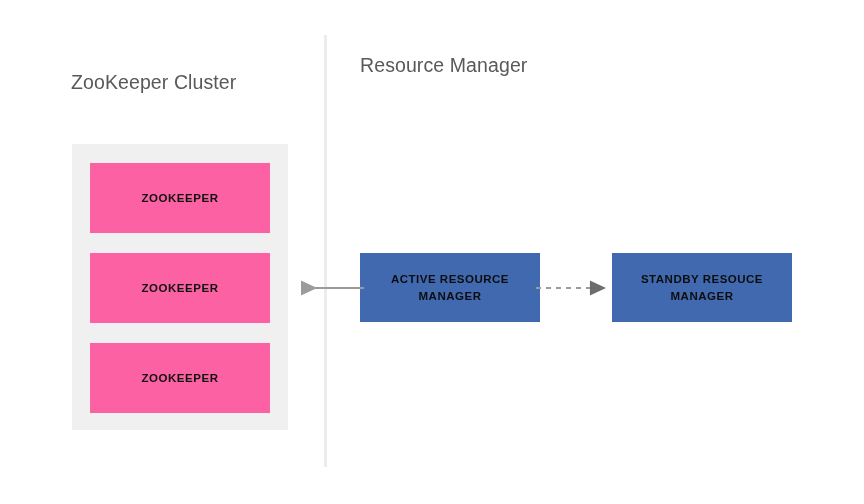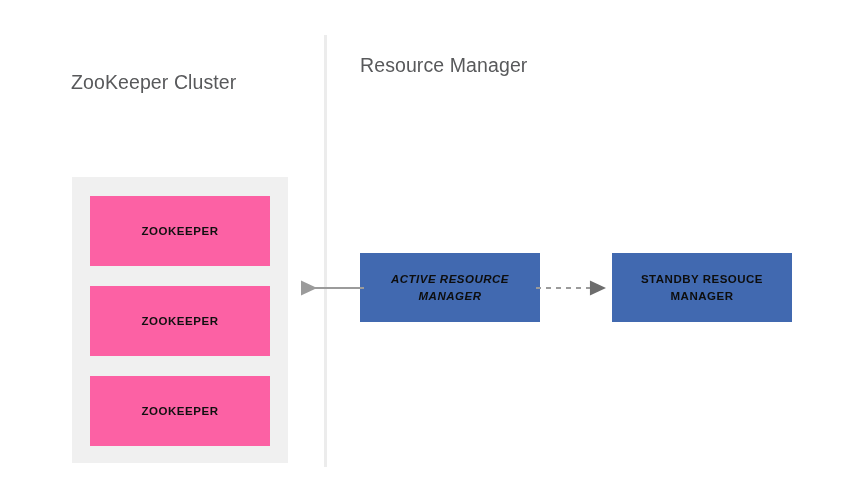--- a/index.html
+++ b/index.html
@@ -44,21 +44,20 @@
   #title-rm { left: 360px; top: 56px; }
 
   
   .zk-group {
     position: absolute;
     left: 72px;
     top: 144px;
     width: 216px;
     height: 286px;
     background: #f0f0f0;
-    margin-top: 33px;
   }
   .zk-box {
     position: absolute;
     left: 18px;
     width: 180px;
     height: 70px;
     background: #fc61a4;
     display: flex;
     align-items: center;
     justify-content: center;
@@ -79,21 +78,21 @@
   .rm-box {
     position: absolute;
     top: 253px;
     width: 180px;
     height: 69px;
     background: #4169b0;
     display: flex;
     align-items: center;
     justify-content: center;
   }
-  #rm-active { left: 360px; font-style: italic; }
+  #rm-active { left: 360px; }
   #rm-standby { left: 612px; align-items: center; }
   .rm-label {
     font-size: 11.5px;
     font-weight: 700;
     color: #0d0d0d;
     letter-spacing: 0.5px;
     text-align: center;
     line-height: 1.45;
     padding: 0 8px;
   }

